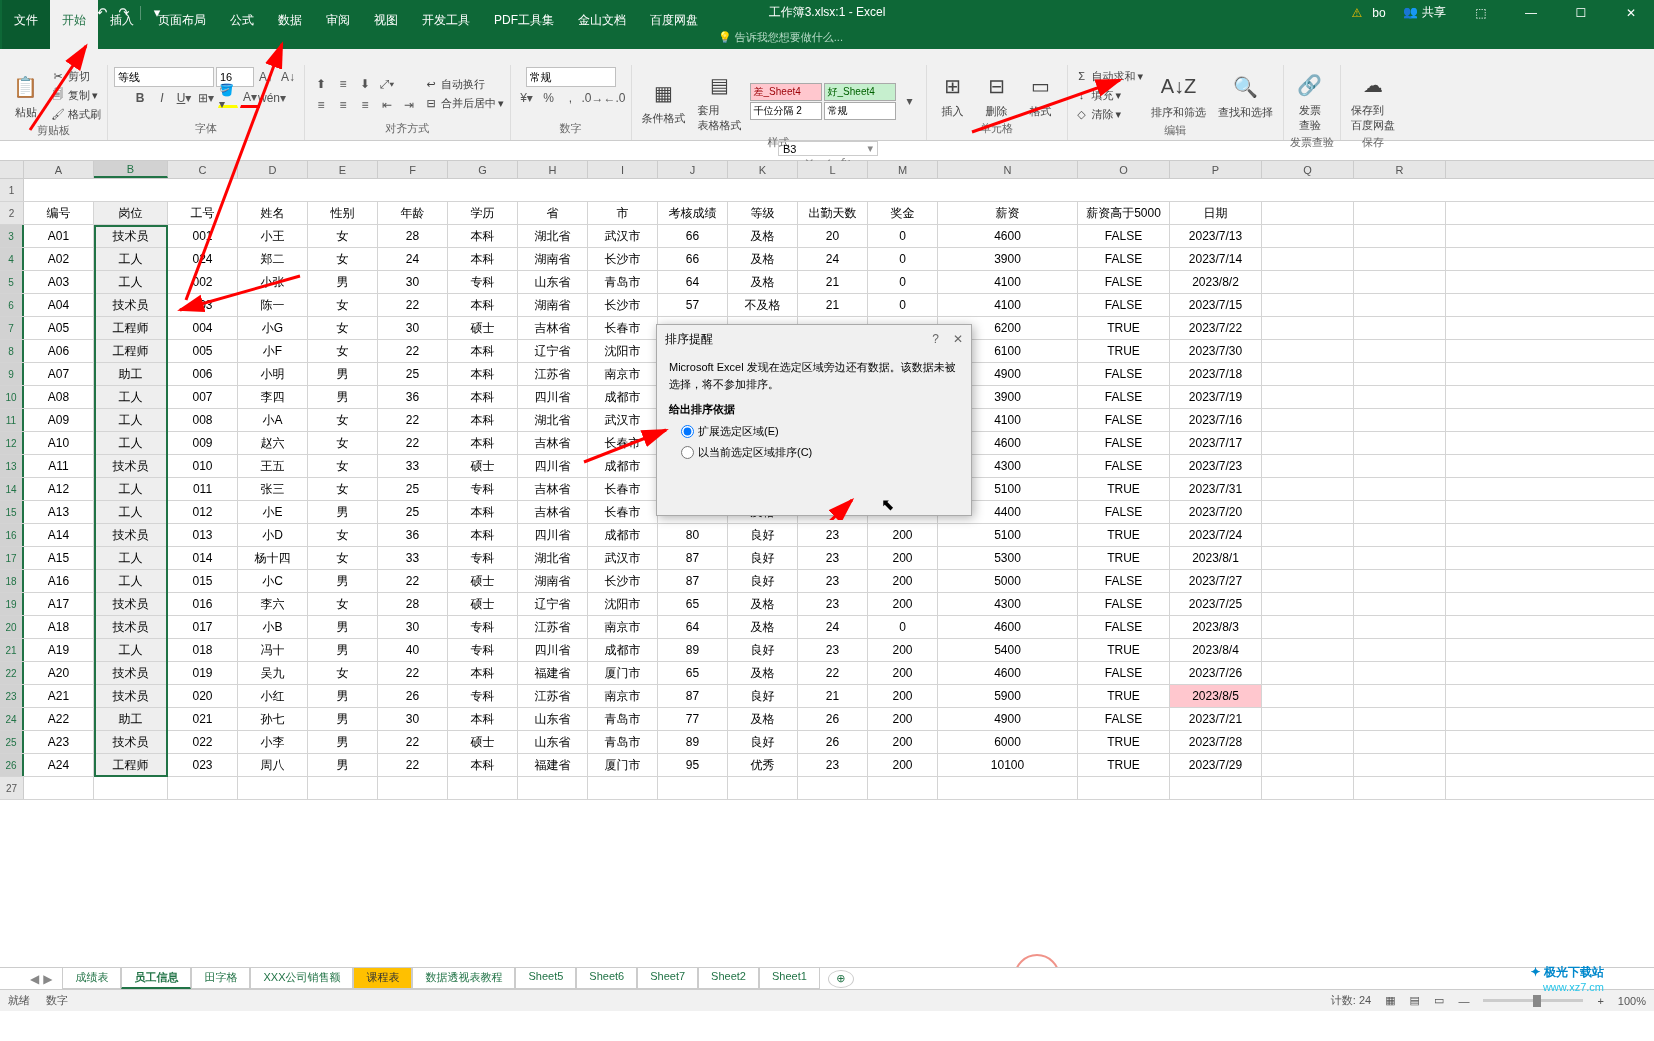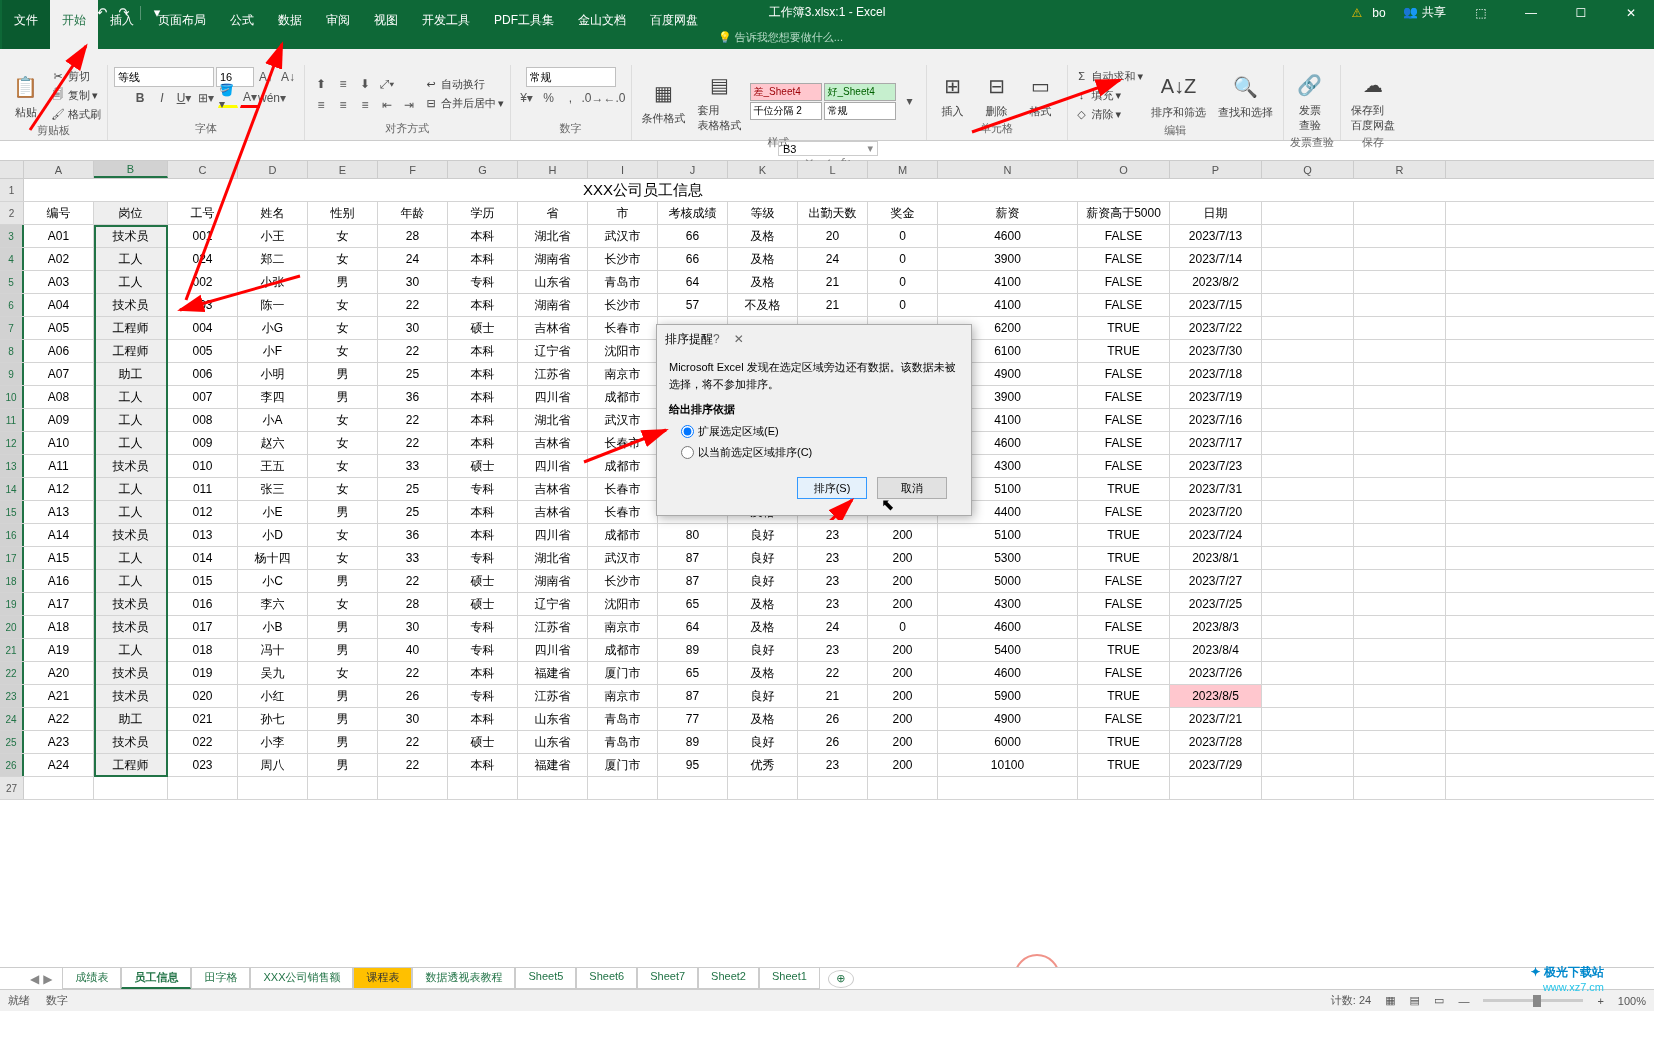--- a/index.html
+++ b/index.html
@@ -67,21 +67,21 @@
 
 
 .cA { width: 70px; } .cB { width: 74px; } .cC { width: 70px; } .cD { width: 70px; }
 .cE { width: 70px; } .cF { width: 70px; } .cG { width: 70px; } .cH { width: 70px; }
 .cI { width: 70px; } .cJ { width: 70px; } .cK { width: 70px; } .cL { width: 70px; }
 .cM { width: 70px; } .cN { width: 140px; } .cO { width: 92px; } .cP { width: 92px; }
 .cQ { width: 92px; } .cR { width: 92px; }
 
 
 .dialog { position: absolute; left: 656px; top: 324px; width: 316px; height: 192px; background: #f0f0f0; border: 1px solid #aaa; box-shadow: 2px 2px 10px rgba(0,0,0,0.3); font-size: 11px; z-index: 100; }
-.dlg-title { height: 28px; display: flex; align-items: center; justify-content: flex-start; padding: 0 8px; font-size: 12px; }
+.dlg-title { height: 28px; display: flex; align-items: center; justify-content: space-between; padding: 0 8px; font-size: 12px; }
 .dlg-close { display: flex; gap: 14px; color: #666; }
 .dlg-body { padding: 6px 12px; }
 .dlg-bold { font-size: 11px; margin: 10px 0 4px; font-weight: bold; }
 .dlg-opt { display: flex; align-items: center; gap: 4px; padding: 3px 0 3px 12px; }
 .dlg-btns { display: flex; justify-content: flex-end; gap: 10px; padding: 14px 12px 0; }
 .dlg-btn { width: 70px; height: 22px; border: 1px solid #adadad; background: #e1e1e1; cursor: pointer; font-size: 11px; }
 .dlg-btn.primary { border-color: #3399ff; background: #e5f1fb; }
 
 
 .sheet-tabs { height: 22px; background: #fff; border-top: 1px solid #ccc; display: flex; align-items: center; padding-left: 20px; gap: 0; }
@@ -359,21 +359,20 @@
       <div class="ch cM">M</div>
       <div class="ch cN">N</div>
       <div class="ch cO">O</div>
       <div class="ch cP">P</div>
       <div class="ch cQ">Q</div>
       <div class="ch cR">R</div>
     </div>
   <div class="rows" id="rows" style="position: relative;">
       <div class="grow title-row">
         <div class="rh">1</div>
-        <div class="cell title-cell" style="width: 1238px;">XXX公司员工信息</div>
         <div class="cell cQ"></div>
         <div class="cell cR"></div>
       </div>
       <div class="grow hdr-row">
         <div class="rh">2</div>
         <div class="cell cA">编号</div>
         <div class="cell cB sel-col">岗位</div>
         <div class="cell cC">工号</div>
         <div class="cell cD">姓名</div>
         <div class="cell cE">性别</div>
@@ -933,24 +932,20 @@
     <div style="line-height:1.5;">Microsoft Excel 发现在选定区域旁边还有数据。该数据未被选择，将不参加排序。</div>
     <div class="dlg-bold">给出排序依据</div>
     <label class="dlg-opt">
         <input type="radio" checked="" style=""> 
         <span>扩展选定区域(E)</span>
       </label>
     <label class="dlg-opt">
         <input type="radio" style=""> 
         <span>以当前选定区域排序(C)</span>
       </label>
-    <div class="dlg-btns">
-      <button class="dlg-btn primary">排序(S)</button>
-      <button class="dlg-btn">取消</button>
-    </div>
   </div>
 </div>
 
 <div class="sheet-tabs">
   <div class="st-nav">
     <span>◀</span>
     <span>▶</span>
   </div>
   <div id="sheet-tabs-list" style="display:flex;">
       <div class="stab">成绩表</div>

